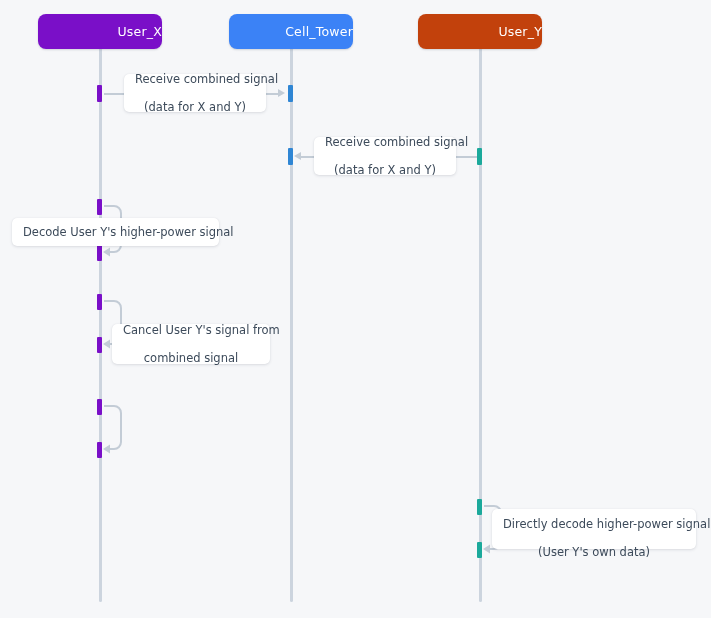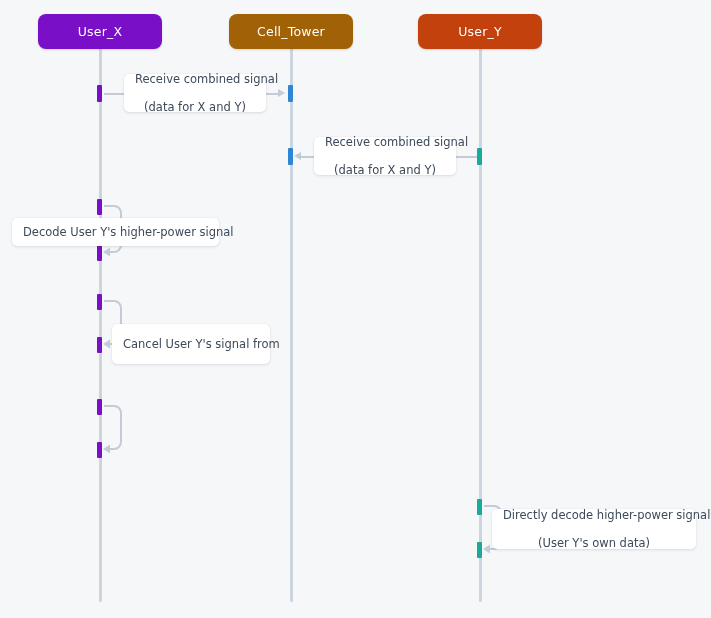--- a/index.html
+++ b/index.html
@@ -16,21 +16,21 @@
     position: relative;
     width: 711px; height: 618px;
   }
   
   .participant {
     position: absolute;
     height: 35px;
     border-radius: 8px;
     display: flex;
     align-items: center;
-    justify-content: center;
+    justify-content: flex-end;
     color: #ffffff;
     font-size: 12.5px;
     letter-spacing: .2px;
     box-shadow: 0 1px 2px rgba(40,50,70,.18);
   }
   .p-label { pointer-events: none; }
 
   
   .lifeline {
     position: absolute;
@@ -91,21 +91,21 @@
 
 <div id="canvas">
 
   <div class="lifeline" style="left:98.5px; top:48px; height:554px;"></div>
   <div class="lifeline" style="left:289.5px; top:48px; height:554px;"></div>
   <div class="lifeline" style="left:478.5px; top:48px; height:554px;"></div>
 
   <div class="participant" style="left:38px; top:14px; width:124px; background:#7a0fc8;">
     <span class="p-label">User_X</span>
   </div>
-  <div class="participant" style="left:229px; top:14px; width:124px; background:#a16207;">
+  <div class="participant" style="left:229px; top:14px; width:124px; background:#3b82f6;">
     <span class="p-label">Cell_Tower</span>
   </div>
   <div class="participant" style="left:418px; top:14px; width:124px; background:#c2410c;">
     <span class="p-label">User_Y</span>
   </div>
 
   <div class="activation" style="left:97px; top:85px; height:17px; background:#7a0fc8;"></div>
   <div class="activation" style="left:288px; top:85px; height:17px; background:#2f86d4;"></div>
   <div class="arrow-line" style="left:104px; top:92.5px; width:174px;"></div>
   <div class="arrow-head right" style="left:278px; top:88.5px;"></div>
@@ -134,33 +134,34 @@
   </div>
 
   <div class="activation" style="left:97px; top:294px; height:16px; background:#7a0fc8;"></div>
   <div class="activation" style="left:97px; top:337px; height:16px; background:#7a0fc8;"></div>
   <svg class="selfloop" style="left:100px; top:295px;" width="30" height="58" viewBox="0 0 30 58">
     <path d="M4 6 H14 A7 7 0 0 1 21 13 V42 A7 7 0 0 1 14 49 H6" fill="none" stroke="#c3ccd6" stroke-width="2"></path>
     <polygon points="10,44.5 10,53.5 3,49" fill="#c3ccd6"></polygon>
   </svg>
   <div class="msg-label" style="left:112px; top:304px; width:158px; height:40px;margin-top:20px;">
     <span>Cancel User Y's signal from</span>
+    <span class="line2">combined signal</span>
   </div>
 
   <div class="activation" style="left:97px; top:399px; height:16px; background:#7a0fc8;"></div>
   <div class="activation" style="left:97px; top:442px; height:16px; background:#7a0fc8;"></div>
   <svg class="selfloop" style="left:100px; top:400px;" width="30" height="58" viewBox="0 0 30 58">
     <path d="M4 6 H14 A7 7 0 0 1 21 13 V42 A7 7 0 0 1 14 49 H6" fill="none" stroke="#c3ccd6" stroke-width="2"></path>
     <polygon points="10,44.5 10,53.5 3,49" fill="#c3ccd6"></polygon>
   </svg>
 
   <div class="activation" style="left:477px; top:499px; height:16px; background:#1ba99b;"></div>
   <div class="activation" style="left:477px; top:542px; height:16px; background:#1ba99b;"></div>
   <svg class="selfloop" style="left:480px; top:500px;" width="30" height="58" viewBox="0 0 30 58">
     <path d="M4 6 H14 A7 7 0 0 1 21 13 V42 A7 7 0 0 1 14 49 H6" fill="none" stroke="#c3ccd6" stroke-width="2"></path>
     <polygon points="10,44.5 10,53.5 3,49" fill="#c3ccd6"></polygon>
   </svg>
-  <div class="msg-label" style="left:492px; top:509px; width:204px; height:40px;">
+  <div class="msg-label" style="left:492px; top:509px; width:204px; height:40px;justify-content:space-between;">
     <span>Directly decode higher-power signal</span>
     <span class="line2">(User Y's own data)</span>
   </div>
 
 </div>
 
 </body></html>

